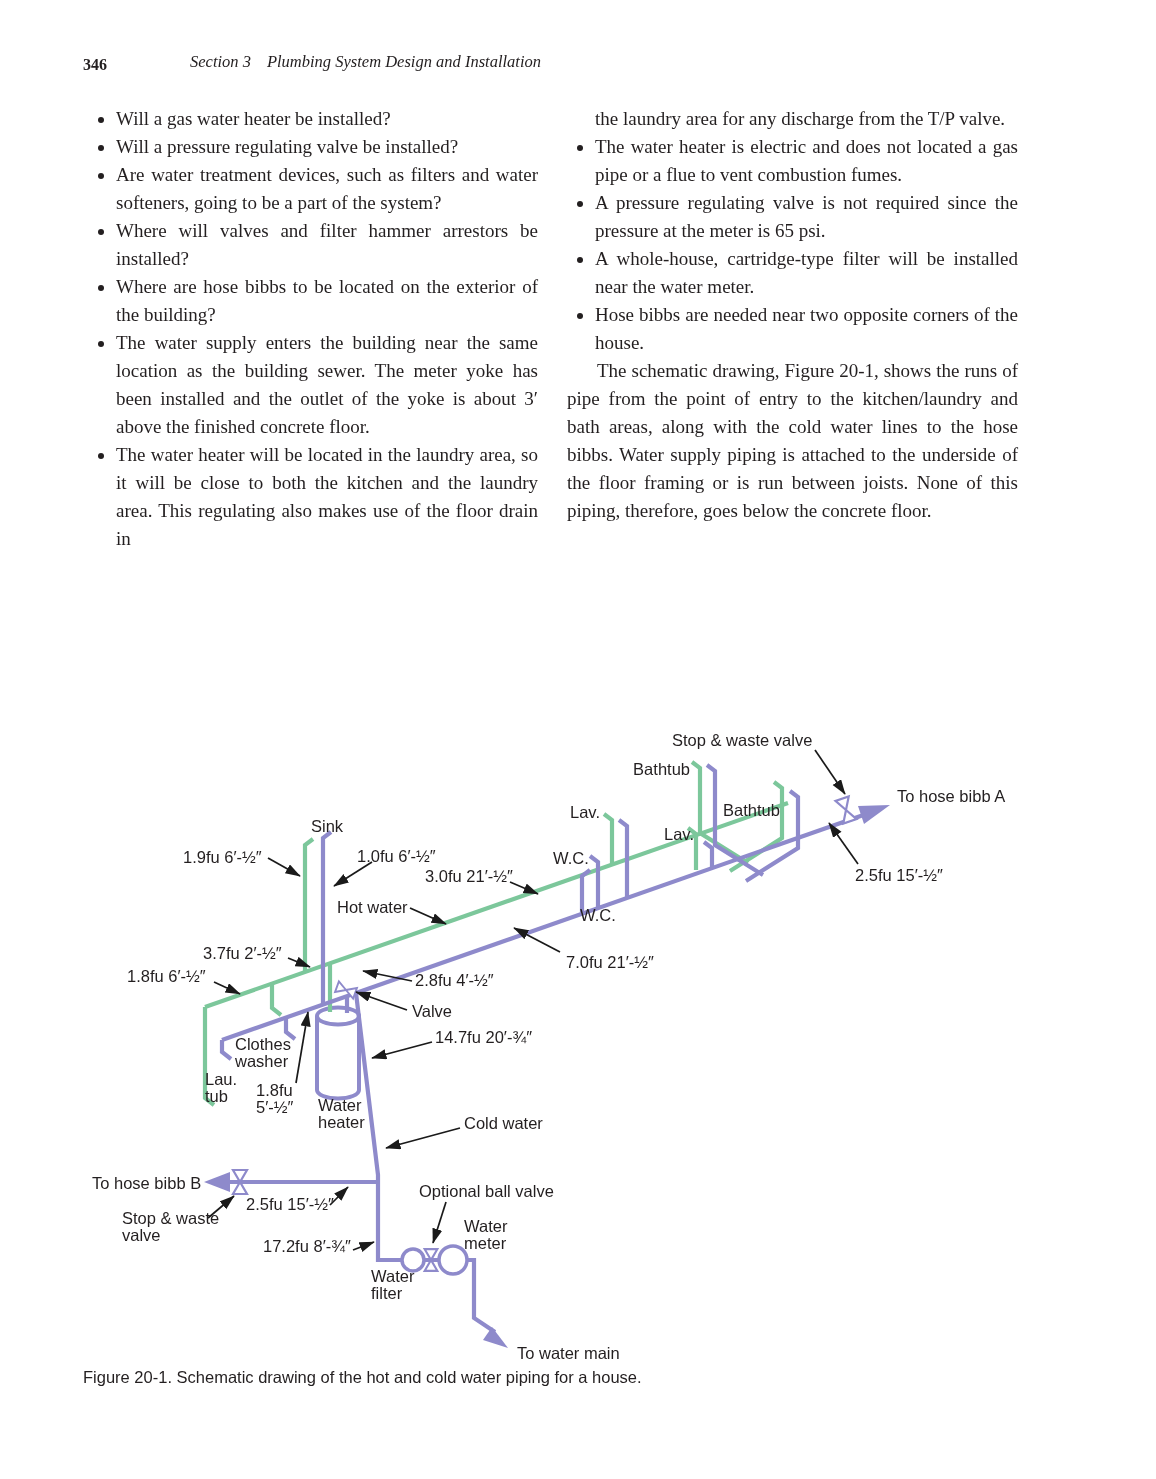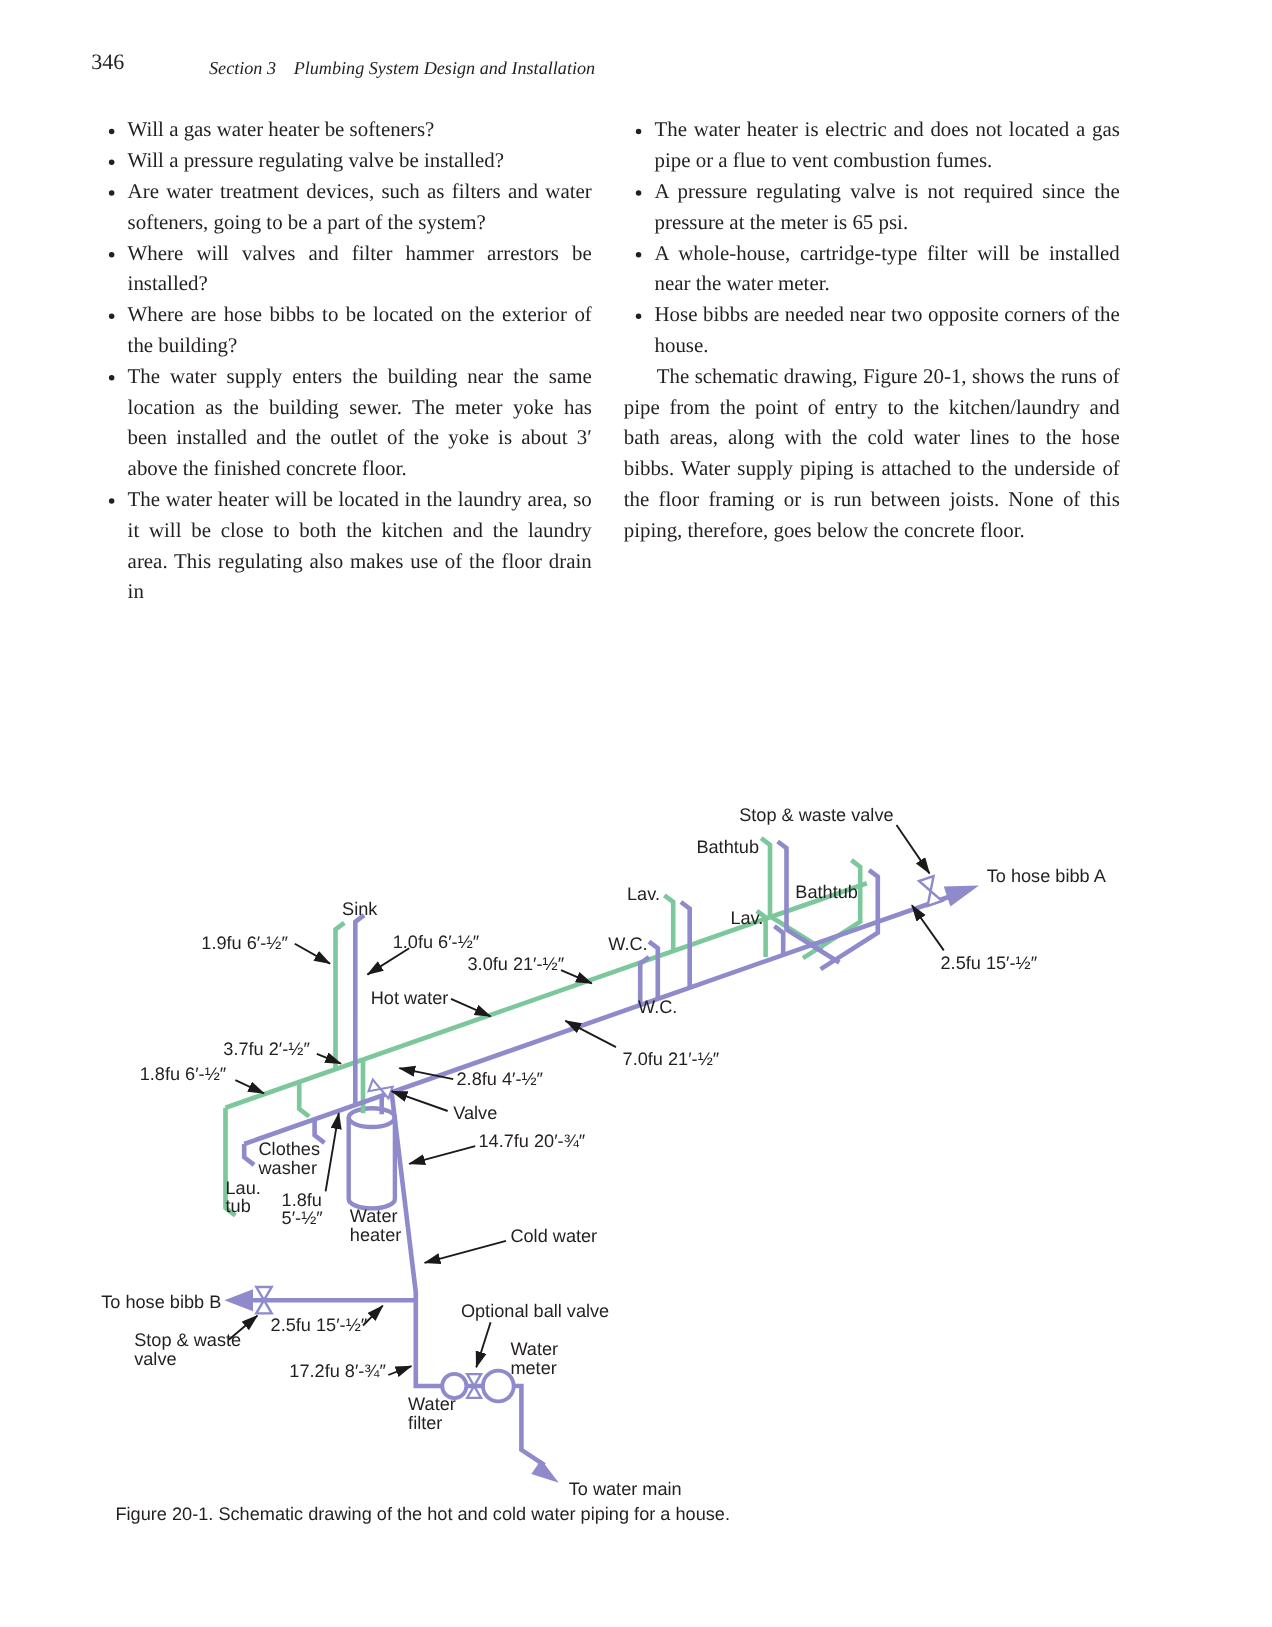--- a/index.html
+++ b/index.html
@@ -1,63 +1,64 @@
 <!DOCTYPE html>
 <html><head>
 <meta charset="utf-8">
 <style>
   html,body { margin:0; padding:0; }
   body {
     width:1156px; height:1479px; background:#ffffff; position:relative;
     font-family:"Liberation Serif", serif; color:#231f20;
     -webkit-font-smoothing:antialiased;
   }
-  .pagenum { position:absolute; left:83px; top:46px; font-weight:normal; font-size:20px; }
+  .pagenum { position:absolute; left:83px; top:56px; font-weight:bold; font-size:16px; }
   .runhead { position:absolute; left:190px; top:52px; font-size:16.5px;font-style:italic; }
   .runhead .sec { margin-right:16px; }
 
   .col { position:absolute; font-size:19px; line-height:28px; text-align:justify; }
   .col-left  { left:88px;  top:105px; width:450px; }
   .col-right { left:567px; top:105px; width:451px; }
   ul.blist { margin:0; padding:0 0 0 28px; list-style:disc outside; }
   ul.blist li { text-align:justify; }
   .intro-line { padding-left:28px; }
   .cont-par { margin:0 0 0 0; padding-left:28px; }
   .final-par { margin:0; text-indent:30px; }
   .b { font-weight:normal; }
 
   .figure-svg { position:absolute; left:0; top:700px; }
   .figure-svg text { font-family:"Liberation Sans", sans-serif; font-size:16.5px; fill:#231f20; }
 
   .caption { position:absolute; left:83px; top:1368px; width:1000px;
-             font-family:"Liberation Sans", sans-serif; font-size:16.5px;margin-left:22px; }
+             font-family:"Liberation Sans", sans-serif; font-size:16.5px; }
 </style>
 </head>
 <body>
 
 <div class="pagenum">346</div>
 <div class="runhead">
   <span class="sec">Section 3</span><span>Plumbing System Design and Installation</span>
 </div>
 
 <div class="col col-left">
   <ul class="blist">
-    <li>Will a gas water heater be softeners?</li>
+    <li>Will a gas water heater be installed?</li>
     <li>Will a pressure regulating valve be installed?</li>
     <li>Are water treatment devices, such as filters and water softeners, going to be a part of the system?</li>
     <li>Where will valves and filter hammer arrestors be installed?</li>
     <li>Where are hose bibbs to be located on the exterior of the building?</li>
   </ul>
   <ul class="blist">
     <li>The water supply enters the building near the same location as the building sewer. The meter yoke has been installed and the outlet of the yoke is about 3′ above the finished concrete floor.</li>
     <li>The water heater will be located in the laundry area, so it will be close to both the kitchen and the laundry area. This regulating also makes use of the floor drain in</li>
   </ul>
 </div>
 
 <div class="col col-right">
+  <p class="cont-par">the laundry area for any discharge from the T/P valve.</p>
   <ul class="blist">
     <li>The water heater is electric and does not located a gas pipe or a flue to vent combustion fumes.</li>
     <li>A pressure regulating valve is not required since the pressure at the meter is 65 psi.</li>
     <li>A whole-house, cartridge-type filter will be installed near the water meter.</li>
     <li>Hose bibbs are needed near two opposite corners of the house.</li>
   </ul>
   <p class="final-par"><span>The schematic drawing, </span><span class="b">Figure 20-1</span><span>, shows the runs of pipe from the point of entry to the kitchen/laundry and bath areas, along with the cold water lines to the hose bibbs. Water supply piping is attached to the underside of the floor framing or is run between joists. None of this piping, therefore, goes below the concrete floor.</span></p>
 </div>
 
 <svg class="figure-svg" width="1156" height="700" viewBox="0 0 1156 700">

